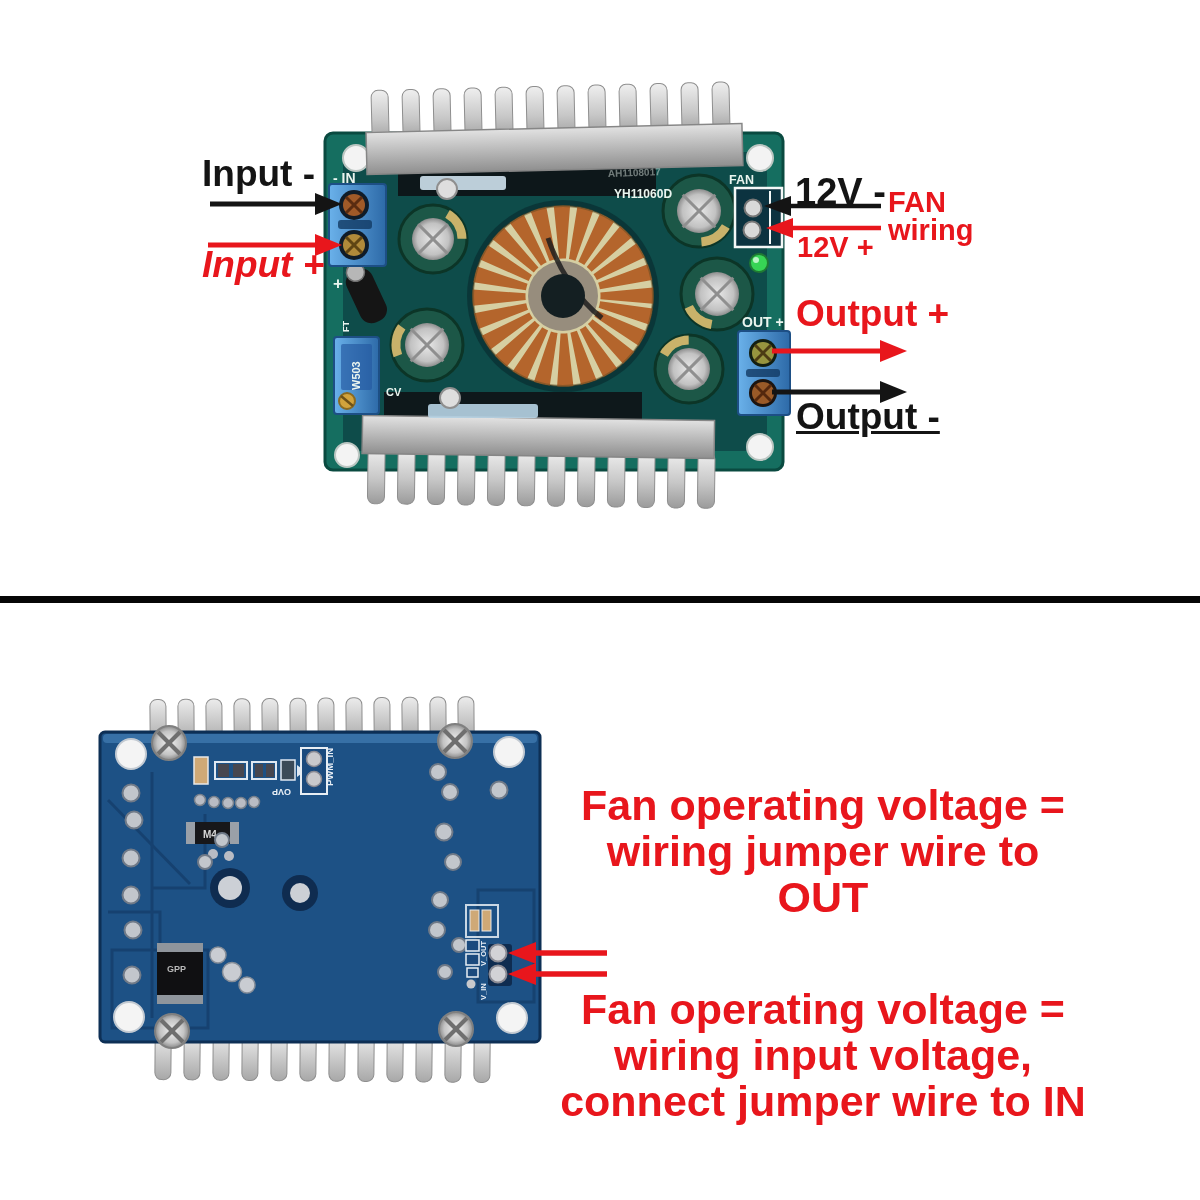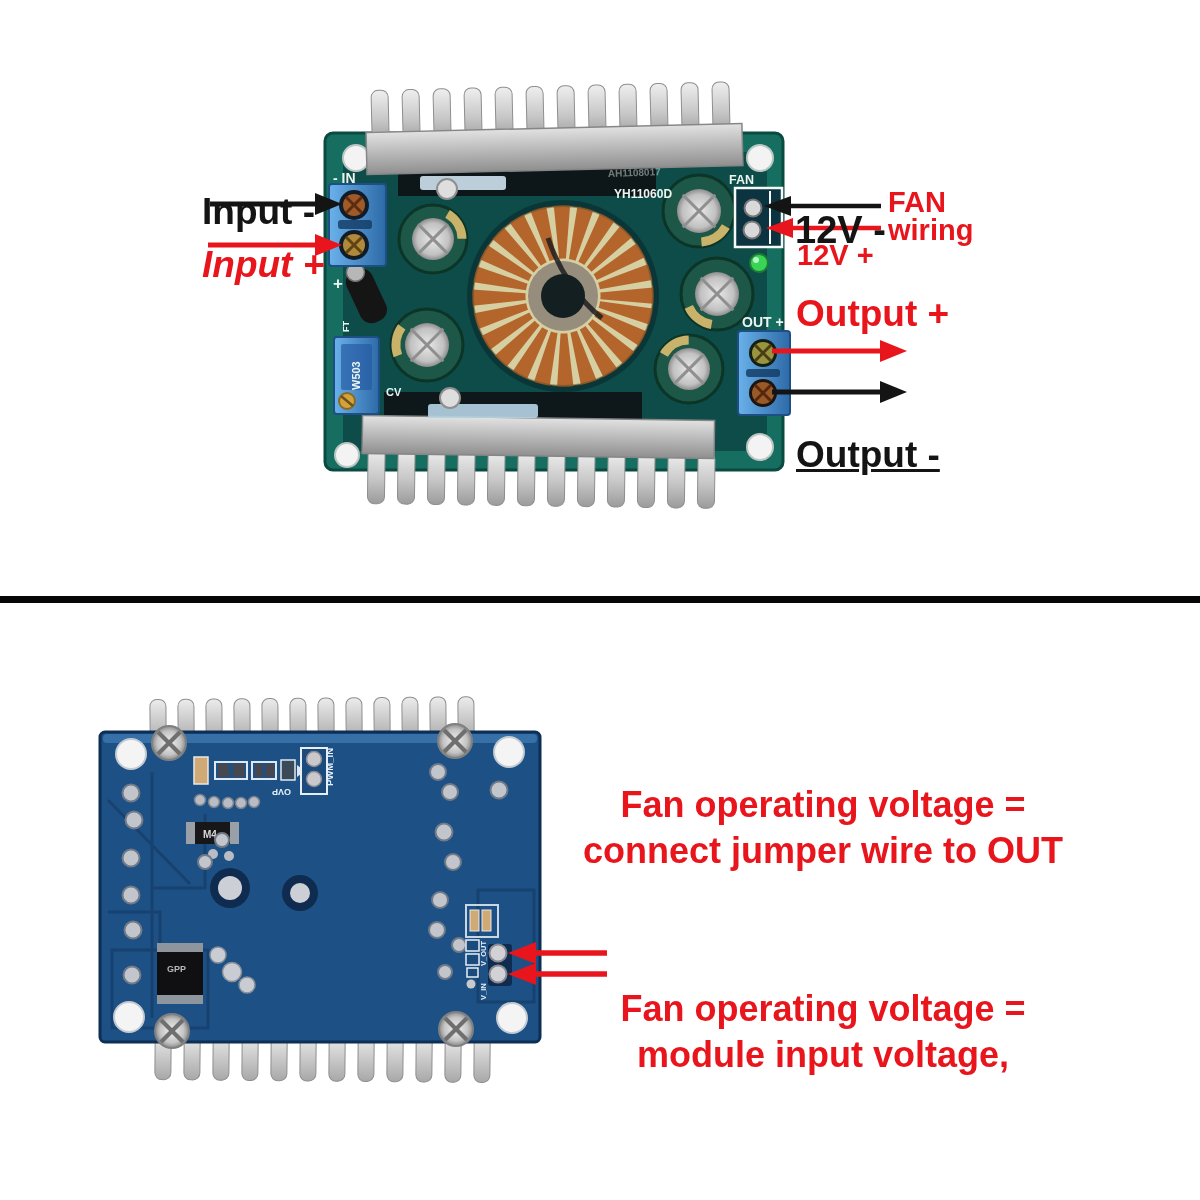--- a/index.html
+++ b/index.html
@@ -2,24 +2,24 @@
 <html style="--annotation-red: #e8161c; --annotation-black: #141414; --pcb-top-green: #156e60; --pcb-bottom-blue: #1d5185; --terminal-blue: #4292d8; --copper-winding: #b4652c; --heatsink-silver: #c6c6c6; --background: #ffffff;"><head>
 <meta charset="utf-8">
 <style>
   html,body{margin:0;padding:0;background:#fff;}
   #stage{position:relative;width:1200px;height:1200px;background:var(--background,#fff);
          font-family:"Liberation Sans","DejaVu Sans",sans-serif;overflow:hidden;}
   .abs{position:absolute;}
   svg{position:absolute;left:0;display:block;}
   .lbl{position:absolute;font-weight:700;white-space:nowrap;line-height:1;}
   .lbl.red{color:var(--annotation-red,#e8161c);}
-  .lbl.black{color:var(--annotation-black,#141414);margin-top:38px;}
+  .lbl.black{color:var(--annotation-black,#141414);}
   .divider{position:absolute;left:0;top:596px;width:1200px;height:7px;background:#060606;}
   .note{position:absolute;left:558px;width:530px;text-align:center;color:var(--annotation-red,#e8161c);
-        font-weight:700;font-size:36px;line-height:46px;}
+        font-weight:700;font-size:43px;line-height:46px;}
   .arrow-red{stroke:var(--annotation-red,#e8161c);}
   .arrow-red-head{fill:var(--annotation-red,#e8161c);}
   .arrow-black{stroke:var(--annotation-black,#141414);}
   .arrow-black-head{fill:var(--annotation-black,#141414);}
   .silk{fill:#eaf5ef;font-weight:700;}
   .silkb{fill:#e9eff6;font-weight:700;}
 </style>
 </head>
 <body>
 
@@ -254,21 +254,21 @@
       </g>
     </svg>
 
     <div class="lbl black" style="left:202px;top:155px;font-size:37px;">Input -</div>
     <div class="lbl red" style="left:202px;top:246px;font-size:37px;font-style:italic;">Input +</div>
     <div class="lbl black" style="left:795px;top:173px;font-size:38px;">12V -</div>
     <div class="lbl red" style="left:888px;top:188px;font-size:29px;line-height:28px;">
       <div>FAN</div>
       <div>wiring</div>
     </div>
-    <div class="lbl red" style="left:797px;top:233px;font-size:29px;margin-top:8px;">12V +</div>
+    <div class="lbl red" style="left:797px;top:233px;font-size:29px;">12V +</div>
     <div class="lbl red" style="left:796px;top:295px;font-size:37px;">Output +</div>
     <div class="lbl black" style="left:796px;top:398px;font-size:37px;text-decoration:underline;">Output -</div>
   </section>
 
   <div class="divider"></div>
 
   <section class="abs" style="left:0;top:600px;width:1200px;height:600px;">
     <svg width="1200" height="600" viewBox="0 0 1200 600" style="top:0;">
       <defs>
         <linearGradient id="gSilV2" x1="0" y1="0" x2="0" y2="1">
@@ -453,20 +453,21 @@
         <polygon class="arrow-red-head" points="508,353 536,342 536,364"></polygon>
       </g>
       <g>
         <line class="arrow-red" x1="520" y1="374" x2="607" y2="374" stroke-width="5.5"></line>
         <polygon class="arrow-red-head" points="508,374 536,363 536,385"></polygon>
       </g>
     </svg>
 
     <div class="note" style="top:182px;">
       <div>Fan operating voltage =</div>
-      <div>connect jumper wire to OUT</div>
+      <div>wiring jumper wire to OUT</div>
     </div>
     <div class="note" style="top:386px;">
       <div>Fan operating voltage =</div>
-      <div>module input voltage,</div>
+      <div>wiring input voltage,</div>
+      <div>connect jumper wire to IN</div>
     </div>
   </section>
 </div>
 
 </body></html>

